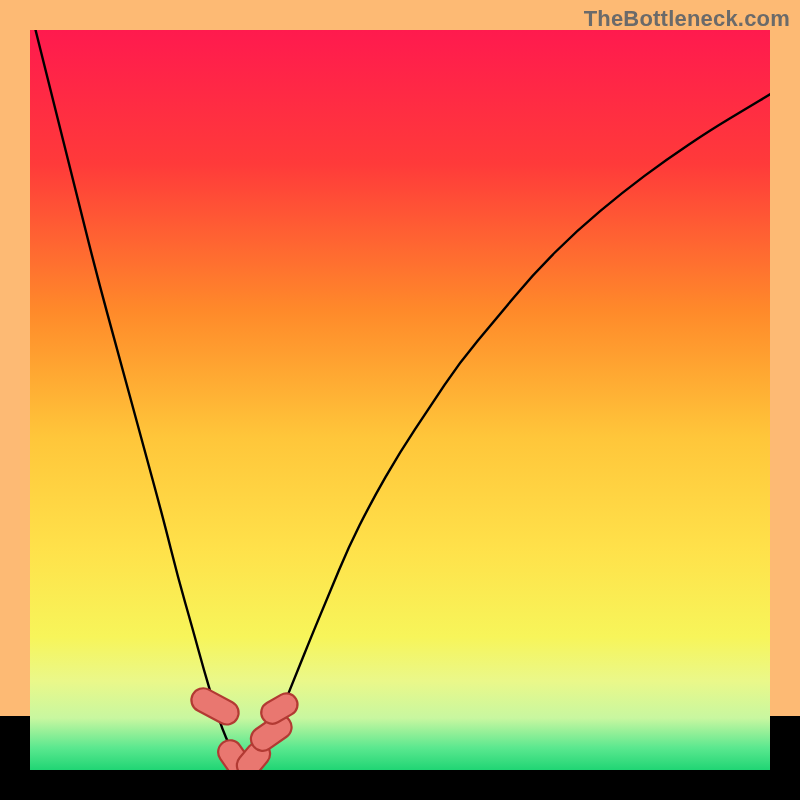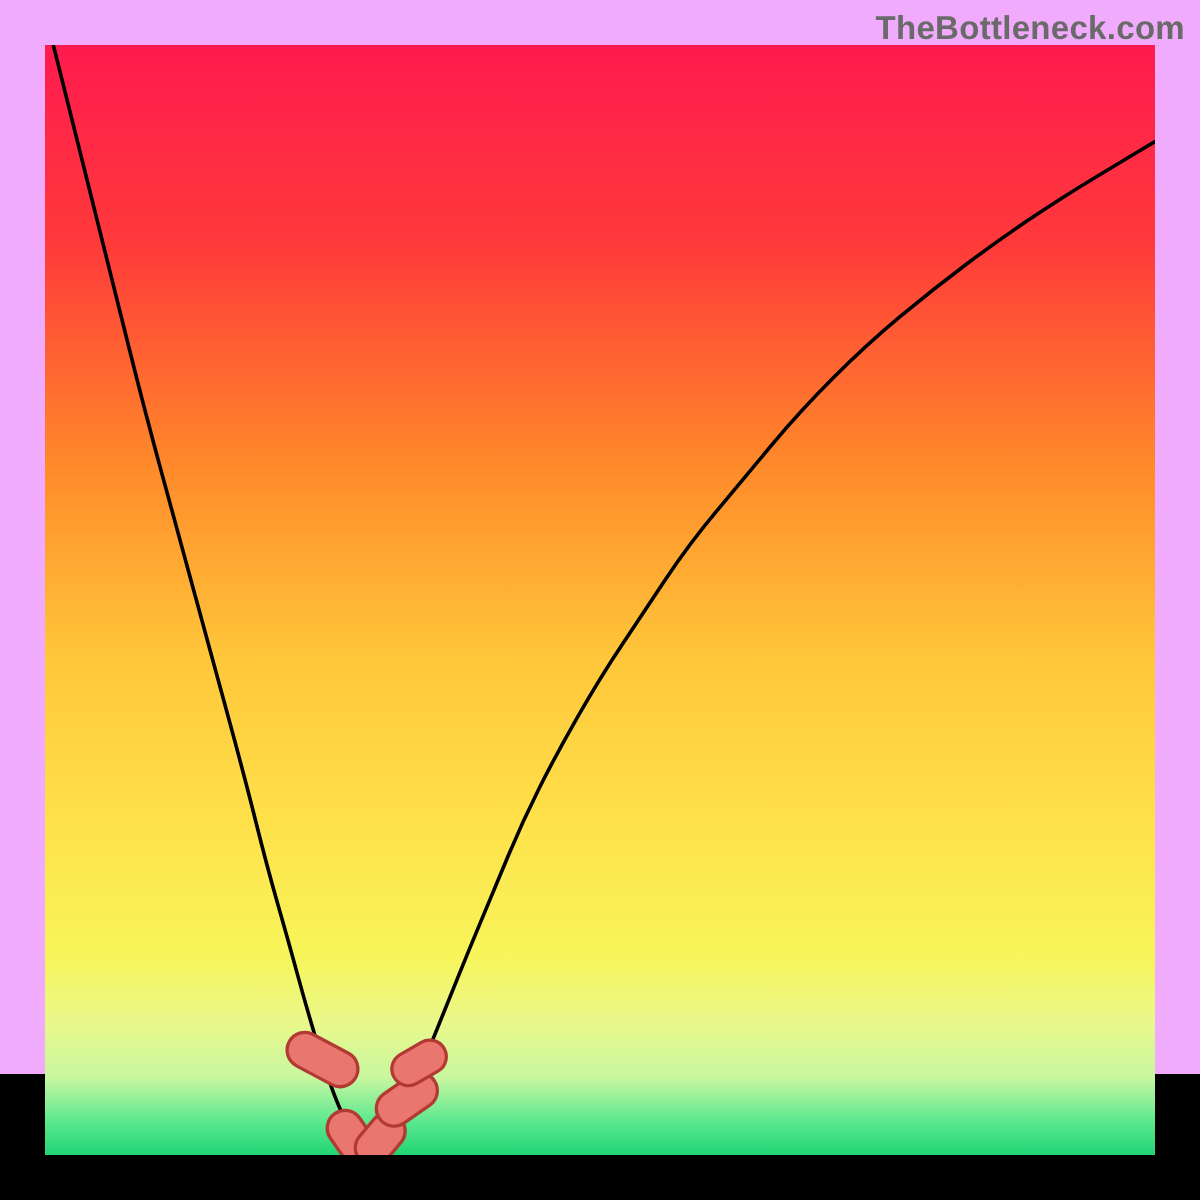--- a/index.html
+++ b/index.html
@@ -8,21 +8,21 @@
     width: 800px;
     height: 800px;
     background: #000;
     overflow: hidden;
     font-family: Arial, Helvetica, sans-serif;
   }
   .frame {
     position: absolute;
     left: 0; top: 0;
     width: 800px; height: 716px;
-    background: #f0abfc;
+    background: #fdba74;
   }
   .plot {
     position: absolute;
     left: 30px;
     top: 30px;
     width: 740px;
     height: 740px;
     overflow: hidden;
   }
   .watermark {

